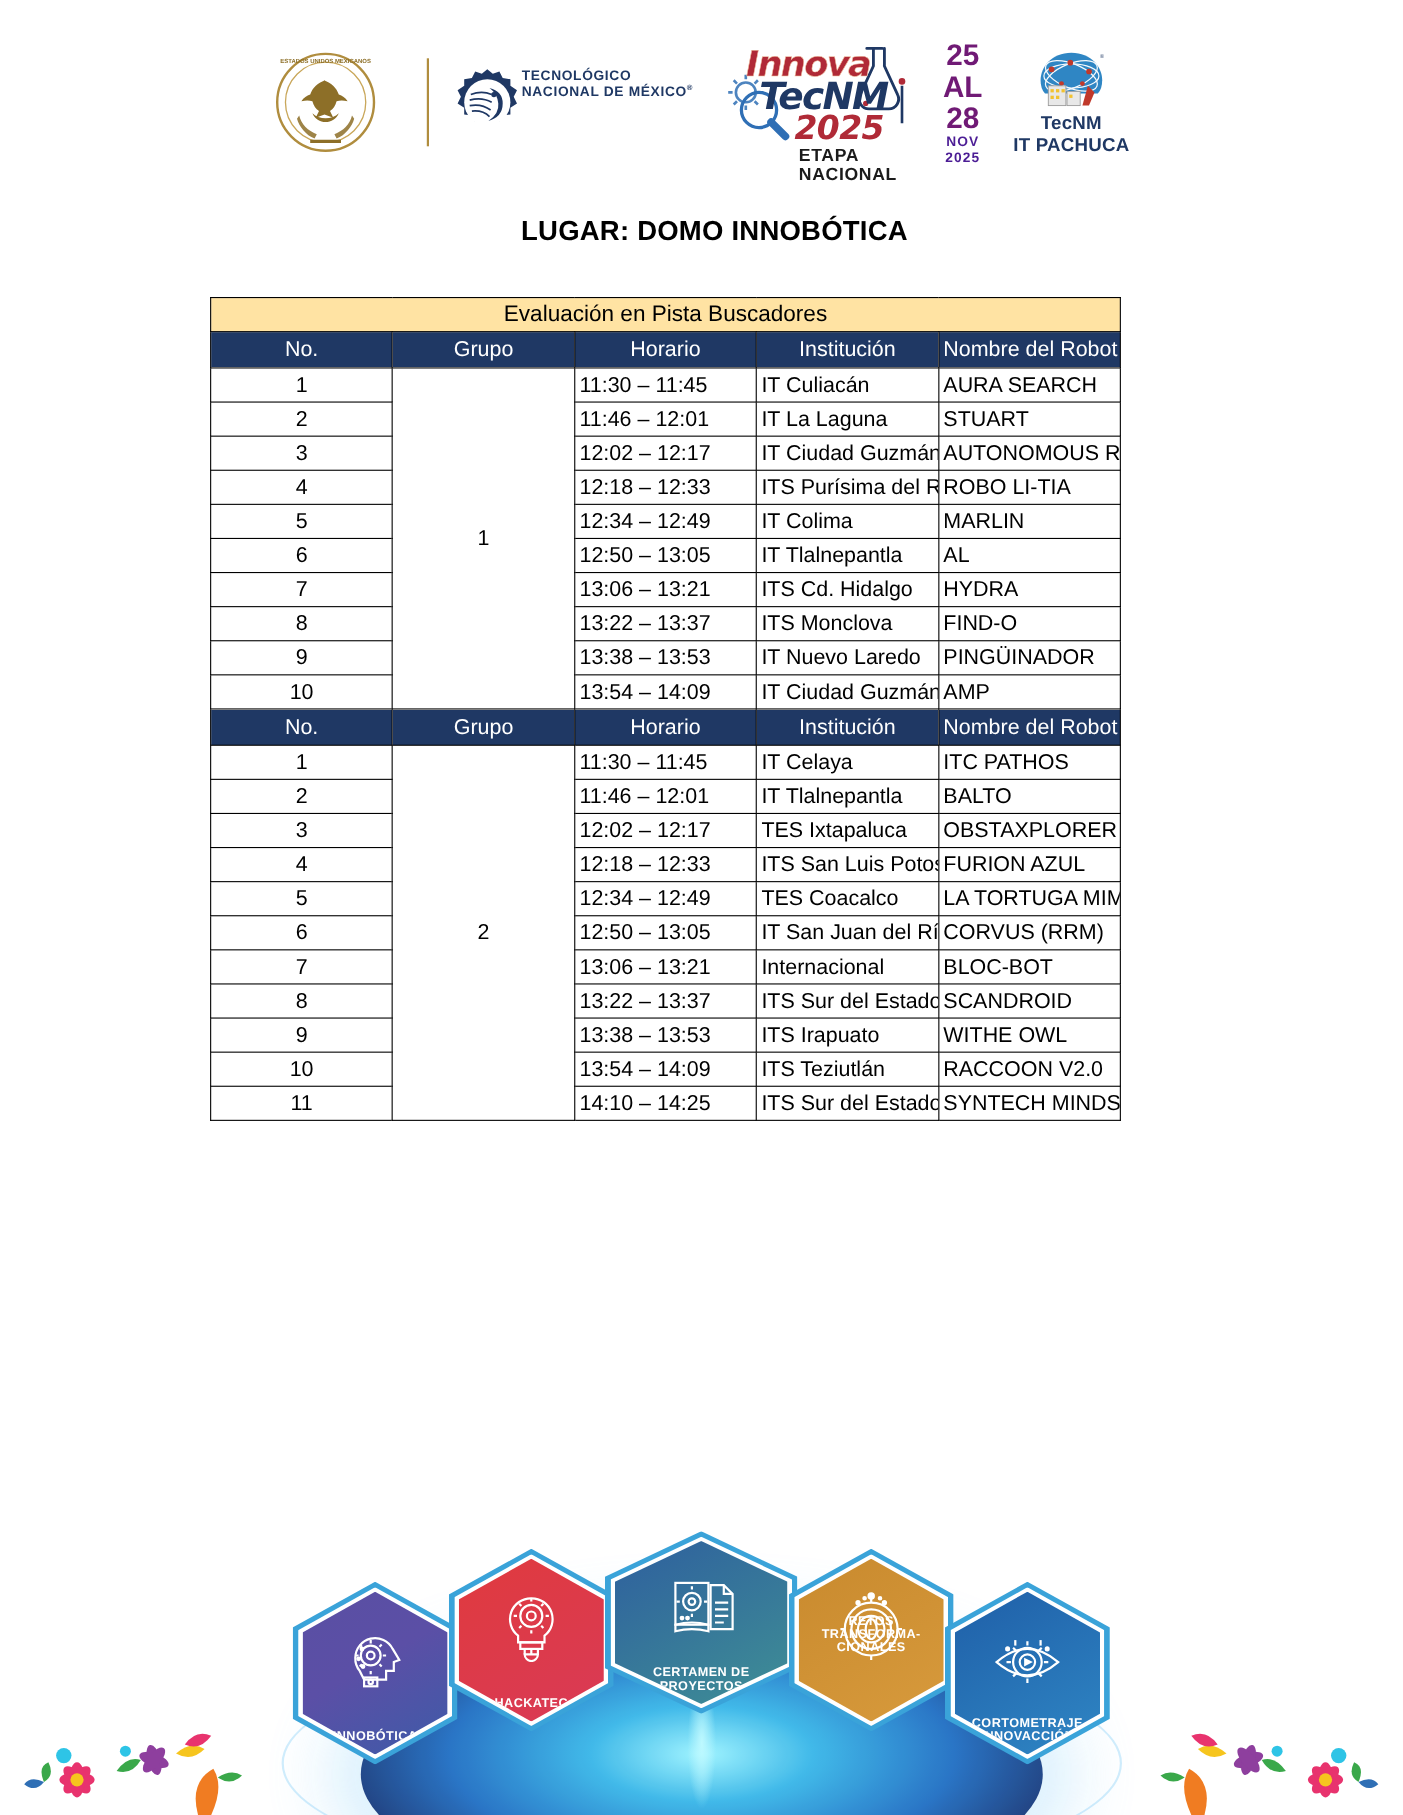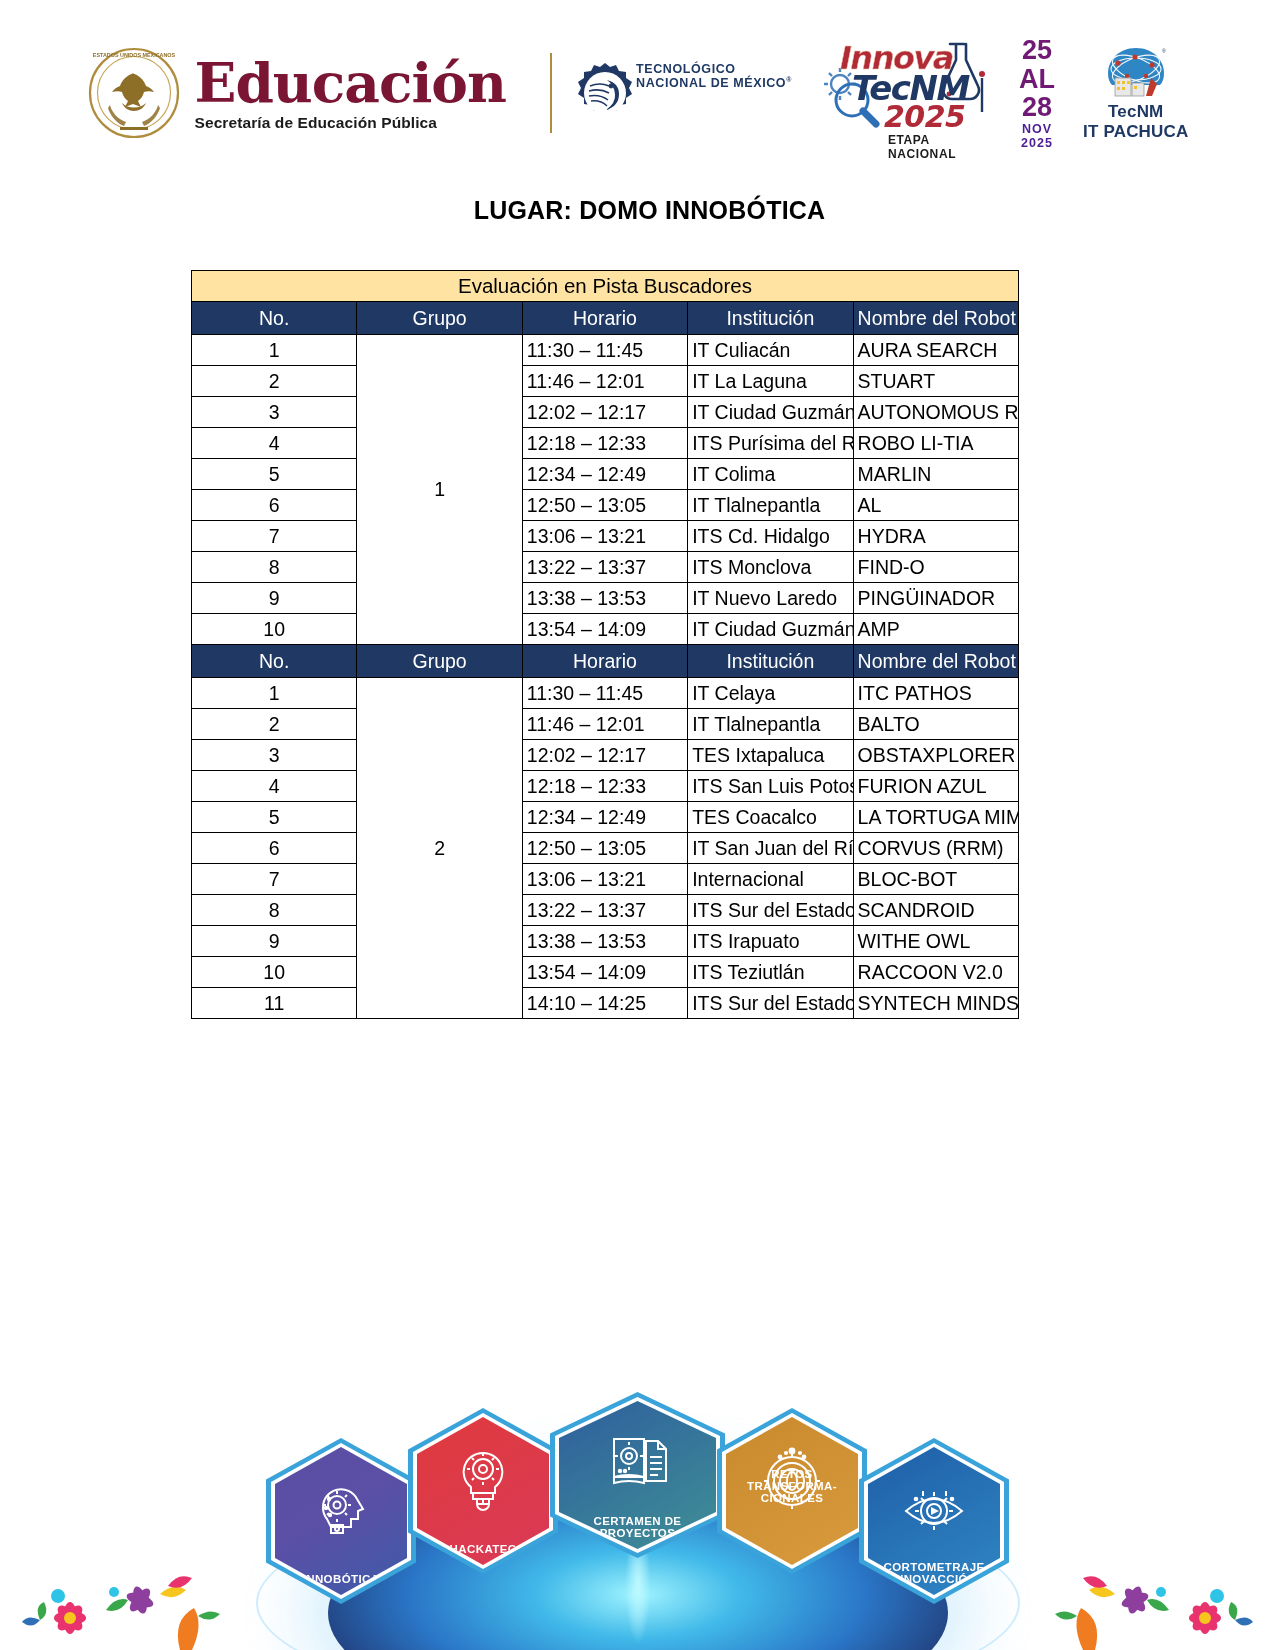--- a/index.html
+++ b/index.html
@@ -146,21 +146,21 @@
     font-weight: bold;
     font-style: italic;
     color: #b02a37;
     letter-spacing: -0.5px;
     line-height: 1;
   }
   .etapa-word {
     position: absolute;
     left: 66px;
     top: 95px;
-    font-size: 12px;
+    font-size: 16px;
     font-weight: bold;
     color: #1b1b1b;
     letter-spacing: 0.6px;
   }
 
   .dates-block {
     text-align: center;
     line-height: 1.0;
     padding: 0 8px;
     flex: 0 0 auto;
@@ -393,24 +393,20 @@
             <path d="M48 28 C41 30 36 35 34 41 c-3 1 -6 3 -8 6 c4 -1 7 -1 10 0 c1 4 3 7 6 9 l-3 6 l8 -3 l8 3 l-3 -6 c3 -2 5 -5 6 -9 c3 -1 6 -1 10 0 c-2 -3 -5 -5 -8 -6 c-2 -6 -7 -11 -14 -13 z"></path>
             <path d="M36 58 c6 6 18 6 24 0 c-2 5 -7 8 -12 8 c-5 0 -10 -3 -12 -8 z"></path>
             <path d="M24 60 c2 8 8 14 16 17 l-2 4 c-8 -3 -14 -11 -16 -18 z" opacity="0.85"></path>
             <path d="M72 60 c-2 8 -8 14 -16 17 l2 4 c8 -3 14 -11 16 -18 z" opacity="0.85"></path>
             <path d="M34 82 h28 v3 h-28 z"></path>
           </g>
           <g fill="#8d6f28" font-family="'Liberation Sans', sans-serif" font-size="5.4" font-weight="bold">
             <text x="48" y="12" text-anchor="middle">ESTADOS UNIDOS MEXICANOS</text>
           </g>
         </svg>
-      </div>
-      <div class="educacion-text">
-        <div class="educacion-word">Educación</div>
-        <div class="educacion-sub">Secretaría de Educación Pública</div>
       </div>
     </div>
 
     <div class="header-divider"></div>
 
     <div class="tecnm-block">
       <div class="tecnm-gear">
         <svg viewBox="0 0 62 62" width="62" height="62" aria-hidden="true">
           <g fill="#1f3864">
             <path d="M31 1 l5 4 l6 -2 l3 6 l7 1 l0 6 l6 4 l-3 6 l3 6 l-6 4 l0 6 l-7 1 l-3 6 l-6 -2 l-5 4 l-5 -4 l-6 2 l-3 -6 l-7 -1 l0 -6 l-6 -4 l3 -6 l-3 -6 l6 -4 l0 -6 l7 -1 l3 -6 l6 2 z"></path>

